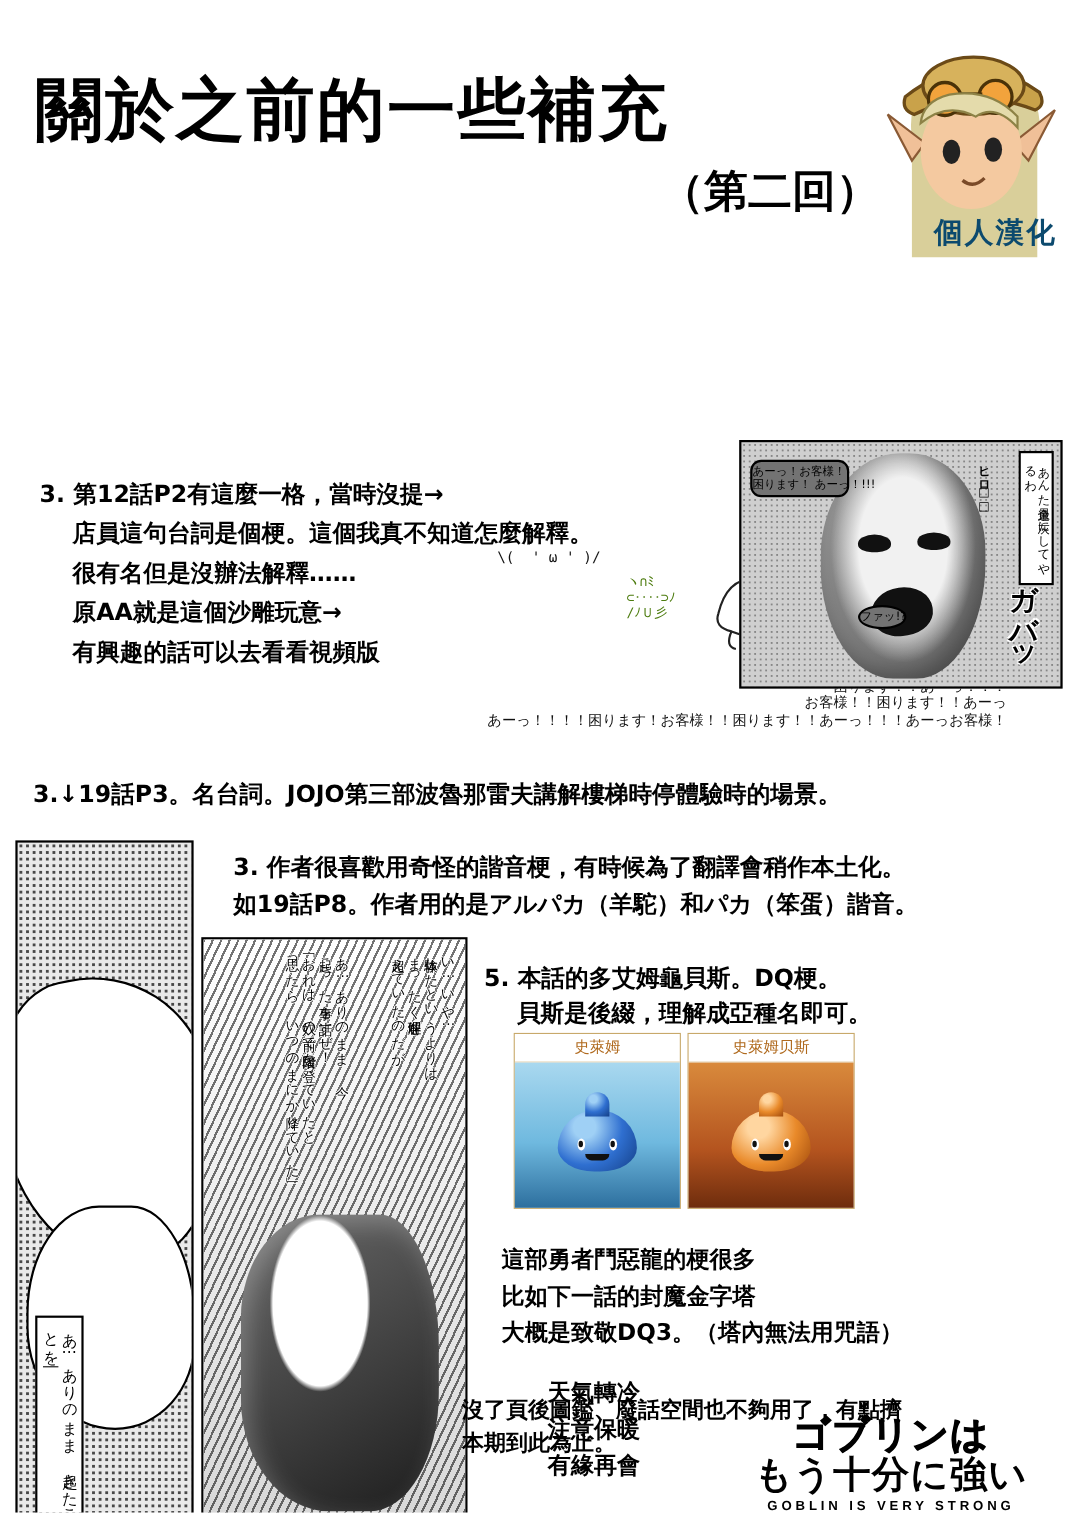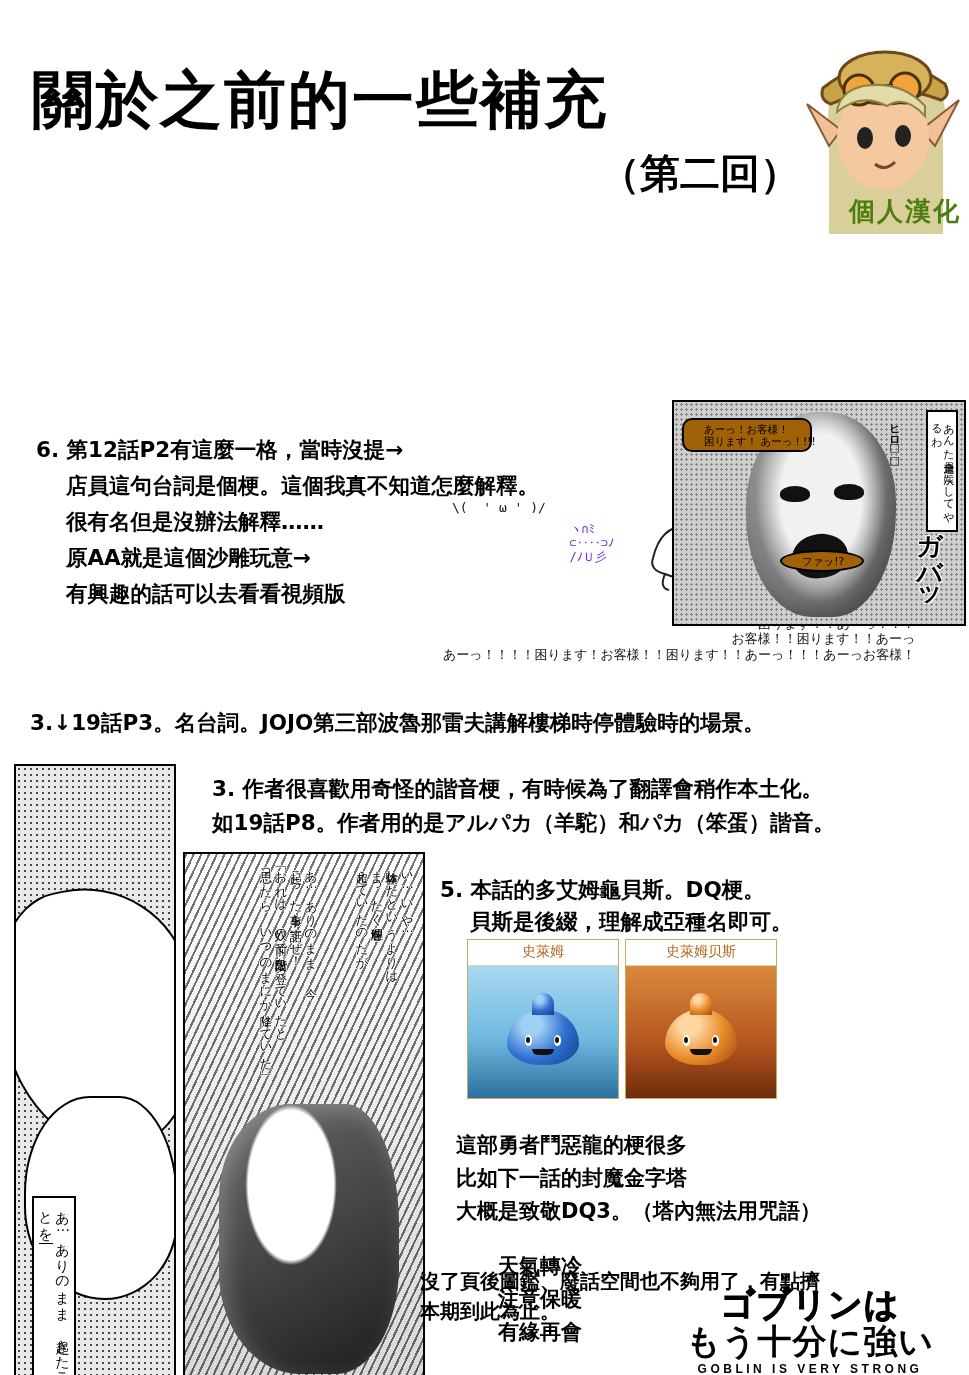--- a/index.html
+++ b/index.html
@@ -26,21 +26,21 @@
     font-family:"DejaVu Sans",sans-serif;
     white-space:nowrap;
   }
 
   
   .avatar-wrap{position:absolute;right:8px;top:0;width:160px;height:200px;}
   .stamp{
     position:absolute;right:8px;top:160px;
     font-size:26px;font-weight:bold;letter-spacing:2px;
     font-family:"DejaVu Sans",sans-serif;
-    color:#4d7c0f;
+    color:#0c4a6e;
     white-space:nowrap;
   }
 
   
   .blk{position:absolute;font-size:21.5px;line-height:33px;white-space:pre;
        font-family:"DejaVu Sans",sans-serif;font-weight:bold;}
   .small{font-size:19px;line-height:27px;}
 
   
   #item1{left:30px;top:192px;}
@@ -60,21 +60,21 @@
 
   
   .aa{
     position:absolute;left:452px;top:466px;
     font-family:"DejaVu Sans Mono","Liberation Mono",monospace;
     font-size:13px;line-height:15px;white-space:pre;color:#111;
   }
   .aa2{
     position:absolute;left:555px;top:488px;
     font-family:"DejaVu Sans Mono","Liberation Mono",monospace;
-    font-size:12px;line-height:14px;white-space:pre;color:#6d28d9;
+    font-size:12px;line-height:14px;white-space:pre;color:#4d7c0f;
   }
   .jp-noise{
     position:absolute;left:443px;top:566px;
     font-family:Liberation Sans, sans-serif;
     font-size:13px;line-height:15.5px;white-space:pre;color:#111;text-align:right;
   }
 
   
   .squiggle{position:absolute;left:635px;top:470px;width:120px;height:90px;}
 
@@ -100,23 +100,23 @@
   .panel-a .eye{
     position:absolute;width:30px;height:16px;background:#111;
     border-radius:60% 60% 50% 50%;
   }
   .panel-a .mouth{
     position:absolute;left:118px;top:132px;width:56px;height:44px;
     background:#111;border-radius:50% 50% 46% 46%;
     transform:rotate(-8deg);
   }
   .bubble{
-    position:absolute;background:#a16207;border:2px solid #000;border-radius:10px;
+    position:absolute;background:#737373;border:2px solid #000;border-radius:10px;
     font-size:10.5px;line-height:12px;font-family:"DejaVu Sans",sans-serif;
-    padding:3px 20px;white-space:pre;color:#000;
+    padding:3px 0;white-space:pre;color:#000;
   }
   .vbubble{
     position:absolute;background:#fff;border:2px solid #000;
     font-size:11px;line-height:12px;font-family:"DejaVu Sans",sans-serif;
     padding:4px 2px;color:#000;
     writing-mode:vertical-rl;text-orientation:upright;
   }
   .fx{
     position:absolute;font-family:"DejaVu Sans",sans-serif;font-weight:bold;
     color:#000;text-shadow:1px 1px 0 #fff,-1px -1px 0 #fff,1px -1px 0 #fff,-1px 1px 0 #fff;
@@ -255,21 +255,21 @@
 
       <ellipse cx="64" cy="104" rx="8" ry="11" fill="#222"></ellipse>
       <ellipse cx="102" cy="102" rx="8" ry="11" fill="#222"></ellipse>
 
       <path d="M74 130 Q84 138 94 128" stroke="#7a4a28" stroke-width="3" fill="none"></path>
     </svg>
   </div>
   <div class="stamp">個人漢化</div>
 
 
-  <div class="blk" id="item2">6. 第12話P2有這麼一格，當時沒提→
+  <div class="blk" id="item2">3. 第12話P2有這麼一格，當時沒提→
     店員這句台詞是個梗。這個我真不知道怎麼解釋。
     很有名但是沒辦法解釋……
     原AA就是這個沙雕玩意→
     有興趣的話可以去看看視頻版</div>
 
   <div class="aa">\(  ' ω ' )/</div>
   <div class="aa2">  ヽ∩ﾐ
   ⊂‥‥⊃ﾉ
   /ﾉＵ彡</div>
   <div class="jp-noise small">お客様！お客様！！

